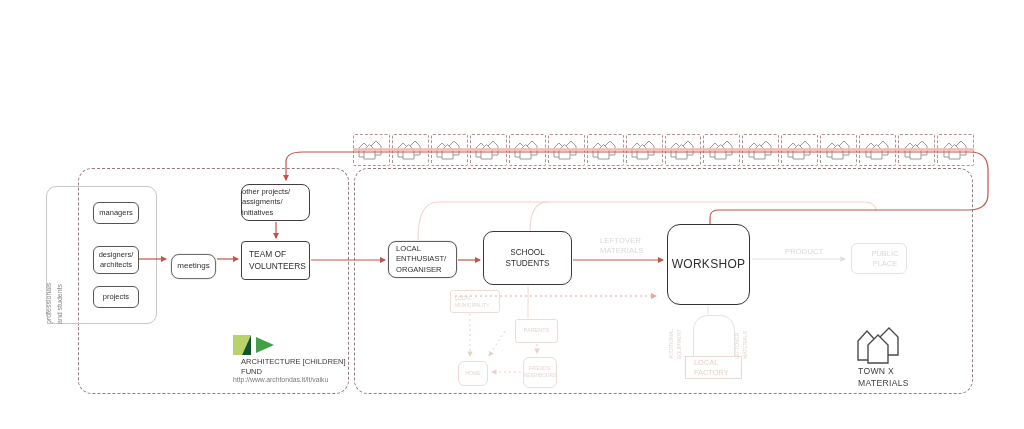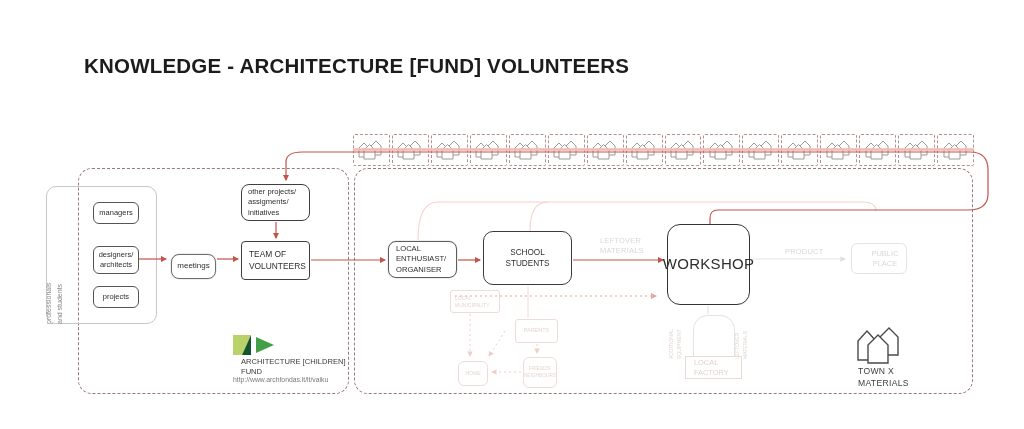--- a/index.html
+++ b/index.html
@@ -25,24 +25,24 @@
   .vtext{writing-mode:vertical-rl;transform:rotate(180deg);font-size:7px;color:#8a8a8a;line-height:1.5;z-index:4;}
   .group-label{left:44px;top:252px;height:72px;}
 
   
   .node{background:#fff;z-index:10;display:flex;align-items:center;box-sizing:border-box;
         font-size:8px;color:#2e2e2e;line-height:1.35;}
   .node.center{justify-content:center;text-align:center;}
   .role-box{left:93px;width:46px;border:1px solid #555;border-radius:6px;font-size:7.5px;justify-content:center;text-align:center;}
   .meetings{left:171px;top:254px;width:45px;height:25px;border:1.3px solid #6e6e6e;border-radius:8px;box-shadow:0 0 0 .5px #ddd;}
   .team{left:241px;top:241px;width:69px;height:39px;border:1.3px solid #3f3f3f;border-radius:4px;padding-left:7px;font-size:8.4px;}
-  .other-projects{left:241px;top:184px;width:69px;height:37px;border:1.2px solid #3f3f3f;border-radius:8px;padding-left:6px;font-size:7.6px;}
+  .other-projects{left:241px;top:184px;width:69px;height:37px;border:1.2px solid #3f3f3f;border-radius:8px;font-size:7.6px;}
   .enthusiast{left:388px;top:241px;width:69px;height:37px;border:1.5px solid #5d5d5d;border-radius:8px;padding-left:7px;font-size:7.6px;box-shadow:0 0 0 .5px #ddd;}
   .school{left:483px;top:231px;width:89px;height:54px;border:1.4px solid #3a3a3a;border-radius:10px;font-size:8.2px;}
-  .workshop{left:667px;top:224px;width:83px;height:81px;border:1.5px solid #333;border-radius:13px;font-size:15px;letter-spacing:.3px;}
+  .workshop{left:667px;top:224px;width:83px;height:81px;border:1.5px solid #333;border-radius:13px;font-size:12px;letter-spacing:.3px;}
 
   
   .faint{z-index:4;box-sizing:border-box;display:flex;align-items:center;background:#fff;line-height:1.3;}
   .faint.center{justify-content:center;text-align:center;}
   .public-place{left:851px;top:243px;width:56px;height:31px;border:1px solid #e4e4e4;border-radius:6px;color:#d9d9d9;font-size:7.5px;padding-left:12px;}
   .municipality{left:450px;top:290px;width:50px;height:23px;border:1px solid #eedcd8;border-radius:3px;color:#e6d6d1;font-size:5px;padding-left:4px;}
   .parents{left:515px;top:319px;width:43px;height:24px;border:1px solid #eedcd8;border-radius:3px;color:#e6d6d1;font-size:5.5px;}
   .home{left:458px;top:361px;width:30px;height:25px;border:1px solid #eedcd8;border-radius:6px;color:#e6d6d1;font-size:5px;}
   .friends{left:523px;top:357px;width:34px;height:31px;border:1px solid #eedcd8;border-radius:6px;color:#e6d6d1;font-size:4.8px;}
   .factory{left:685px;top:356px;width:57px;height:23px;border:1px solid #e9dad4;color:#e2d2cb;font-size:7.4px;padding-left:8px;}
@@ -63,21 +63,20 @@
   .fund-url{left:233px;top:376px;font-size:6.8px;color:#7a7a7a;z-index:4;}
 
   svg.overlay{position:absolute;left:0;top:0;z-index:5;pointer-events:none;}
   .cluster{display:block;}
 </style>
 </head>
 <body>
 
 <div id="stage">
 
-  <div class="abs page-title">KNOWLEDGE - ARCHITECTURE [FUND] VOLUNTEERS</div>
 
   <div class="abs dashed-box left-dashed"></div>
   <div class="abs dashed-box right-dashed"></div>
 
   <div class="abs houses-row">
     <div class="house-cell">
       <svg class="cluster" width="26" height="20" viewBox="0 0 26 20">
         <path d="M1,8 L6,3 L11,8 V17 H1 Z" fill="#fff" stroke="#9a9a9a" stroke-width="1"></path>
         <path d="M13,6 L18,1 L23,6 V15 H13 Z" fill="#fff" stroke="#9a9a9a" stroke-width="1"></path>
         <path d="M6,10 L11.5,4.5 L17,10 V19 H6 Z" fill="#fff" stroke="#9a9a9a" stroke-width="1"></path>

